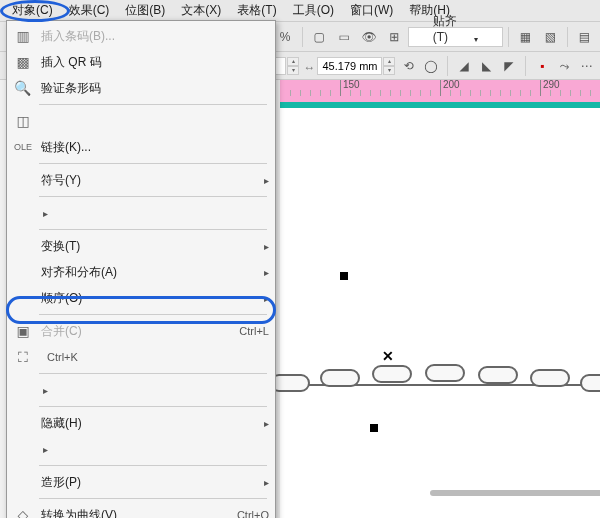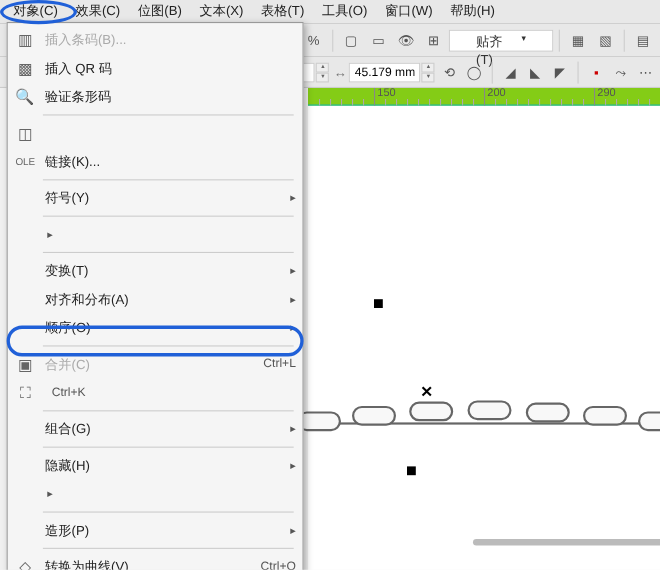--- a/index.html
+++ b/index.html
@@ -4,36 +4,36 @@
 <style>
 * { margin: 0; padding: 0; box-sizing: border-box; font-family: "Microsoft YaHei", sans-serif; font-size: 12px; }
 body { background: #f0f0f0; width: 600px; height: 518px; overflow: hidden; position: relative; }
 .menubar { background: #e8e8e8; height: 22px; display: flex; align-items: center; padding: 0 4px; border-bottom: 1px solid #ccc; }
 .menubar-item { padding: 2px 8px; cursor: pointer; color: #222; }
 .menubar-item.active { background: transparent; }
 .toolbar { background: #e8e8e8; height: 30px; display: flex; align-items: center; padding: 2px 4px; border-bottom: 1px solid #ccc; gap: 2px; }
 .toolbar-left-spacer { width: 280px; }
 .toolbar-btn { width: 24px; height: 24px; display: flex; align-items: center; justify-content: center; border: 1px solid transparent; color: #555; }
 .toolbar-sep { width: 1px; height: 20px; background: #ccc; margin: 0 3px; }
-.toolbar-dropdown { display: flex; align-items: flex-start; padding: 2px 24px; color: #333; border: 1px solid #ccc; background: #fff; height: 20px; font-size: 11px; }
+.toolbar-dropdown { display: flex; align-items: flex-end; padding: 2px 24px; color: #333; border: 1px solid #ccc; background: #fff; height: 20px; font-size: 11px; }
 .propbar { background: #e8e8e8; height: 28px; display: flex; align-items: center; padding: 2px 4px; border-bottom: 1px solid #ccc; gap: 4px; }
 .propbar-left-spacer { width: 280px; }
 .prop-val { display: flex; align-items: center; gap: 2px; font-size: 11px; color: #333; }
 .prop-input { border: 1px solid #ccc; background: #fff; padding: 1px 4px; height: 18px; font-size: 11px; width: 65px; }
 .prop-icon-btn { width: 24px; height: 22px; display: flex; align-items: center; justify-content: center; color: #555; }
 .dropdown-menu { position: absolute; left: 6px; top: 20px; width: 270px; background: #f5f5f5; border: 1px solid #999; box-shadow: 2px 2px 6px rgba(0,0,0,0.3); z-index: 100; padding: 2px 0; }
 .menu-item { display: flex; align-items: center; height: 26px; padding: 0 6px 0 4px; color: #222; position: relative; }
 .menu-item.disabled { color: #aaa; }
 .menu-icon { width: 24px; height: 20px; display: flex; align-items: center; justify-content: center; font-size: 14px; color: #666; flex-shrink: 0; }
 .menu-label { flex: 1; padding-left: 6px; }
 .menu-shortcut { color: #555; font-size: 11px; padding-left: 12px; }
 .menu-arrow { color: #555; font-size: 10px; padding-left: 8px; }
 .menu-sep { height: 1px; background: #ccc; margin: 3px 8px 3px 32px; }
 .canvas-area { position: absolute; left: 280px; top: 80px; right: 0; bottom: 0; background: #fff; }
-.ruler-h { position: absolute; left: 280px; top: 80px; right: 0; height: 16px; background: #84cc16; border-bottom: 1px solid #14b8a6; z-index: 5; }
+.ruler-h { position: absolute; left: 280px; top: 80px; right: 0; height: 28px; background: #f9a8d4; border-bottom: 6px solid #14b8a6; z-index: 5; }
 .ruler-tick { position: absolute; top: 0; height: 16px; border-left: 1px solid #888; font-size: 10px; color: #555; padding-left: 2px; line-height: 10px; }
 .ruler-sub { position: absolute; top: 10px; height: 6px; border-left: 1px solid #aaa; }
 .canvas-content { position: absolute; left: 0; top: 16px; right: 0; bottom: 0; background: #fff; }
 .sel-handle { position: absolute; width: 8px; height: 8px; background: #000; }
 .sel-x { position: absolute; font-size: 14px; font-weight: bold; color: #000; }
 .chain-link { position: absolute; width: 40px; height: 18px; border: 2px solid #666; border-radius: 10px; background: #f8f8f8; }
 .chain-line { position: absolute; height: 2px; background: #666; }
 .highlight-top { position: absolute; left: 0px; top: 0px; width: 70px; height: 22px; border: 3px solid #2060d8; border-radius: 50%; z-index: 200; pointer-events: none; }
 .highlight-item { position: absolute; left: 6px; top: 296px; width: 270px; height: 28px; border: 3px solid #2060d8; border-radius: 14px; z-index: 200; pointer-events: none; }
 .spinner { display: flex; flex-direction: column; width: 12px; margin-left: -1px; }
@@ -156,21 +156,20 @@
     <span class="menu-label">合并(C)</span>
     <span class="menu-shortcut">Ctrl+L</span>
   </div>
   <div class="menu-item">
     <span class="menu-icon">⛶</span>
     <span class="menu-shortcut">Ctrl+K</span>
   </div>
   <div class="menu-sep"></div>
   <div class="menu-item">
     <span class="menu-icon"></span>
-    <span class="menu-label">组合(G)</span>
     <span class="menu-arrow">▸</span>
   </div>
   <div class="menu-sep"></div>
   <div class="menu-item">
     <span class="menu-icon"></span>
     <span class="menu-label">隐藏(H)</span>
     <span class="menu-arrow">▸</span>
   </div>
   <div class="menu-item">
     <span class="menu-icon"></span>

